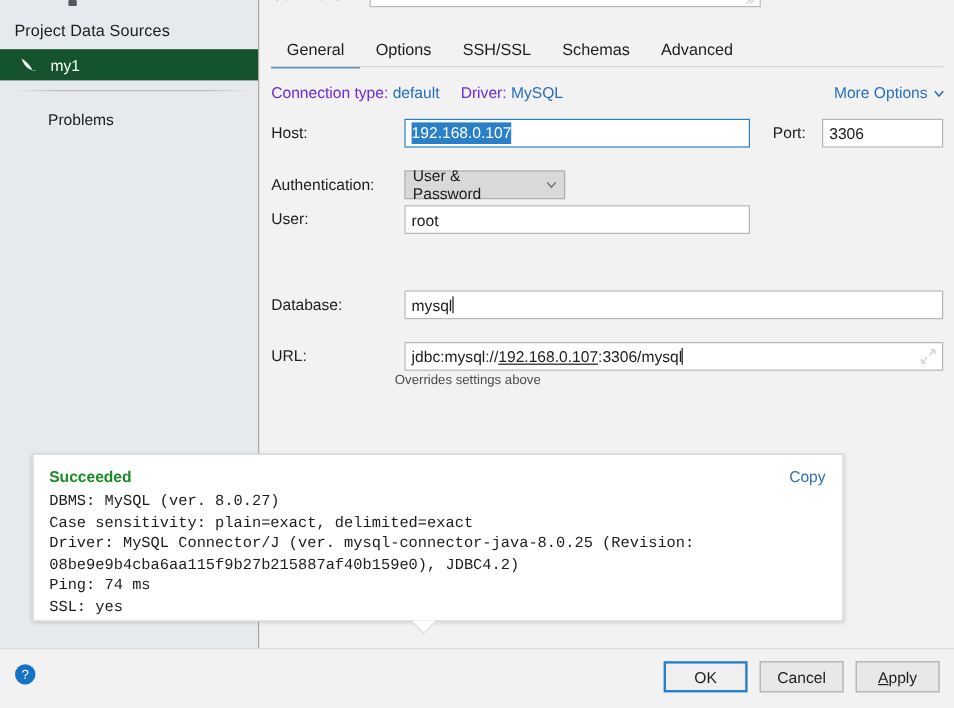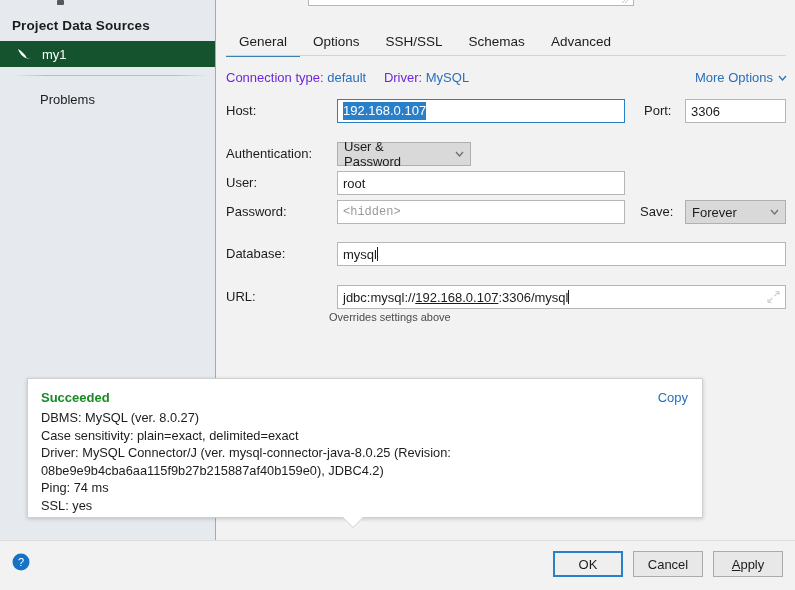--- a/index.html
+++ b/index.html
@@ -20,21 +20,21 @@
     background:#e6eaee;
     border-right:1px solid #a9a9a9;
     box-sizing:border-box;
   }
   .partial-top{
     position:absolute;left:57px;top:0px;width:7px;height:5px;
     background:#55595f;border-radius:1px;
   }
   .sb-title{
     position:absolute;left:12px;top:18px;
-    font-weight:bold;font-size:13.5px;color:#1c1c1c;
+    font-weight:normal;font-size:13.5px;color:#1c1c1c;
     letter-spacing:.1px;
   }
   .sb-item-sel{
     position:absolute;left:0;top:41px;width:215px;height:26px;
     background:#14532d;
     display:flex;align-items:center;
   }
   .sb-icon{
     width:22px;height:18px;margin-left:14px;margin-right:6px;
     position:relative;flex:none;
@@ -135,21 +135,21 @@
     border-top:10px solid #ffffff;
     filter:drop-shadow(0 1px 0 #cfcfcf);
   }
   .b-title{
     position:absolute;left:13px;top:11px;font-weight:bold;font-size:13px;color:#1a8a24;
   }
   .b-copy{
     position:absolute;right:14px;top:11px;font-size:13px;color:#2a6fbb;
   }
   .b-lines{position:absolute;left:13px;top:30px;width:650px;}
-  .b-line{font-size:12.8px;color:#1c1c1c;line-height:17.5px;white-space:pre-wrap;}
+  .b-line{font-size:12.8px;color:#1c1c1c;line-height:17.5px;white-space:pre-wrap;font-family:Liberation Mono, monospace;}
 
   
   .testbar{
     position:absolute;left:217px;top:518px;width:578px;height:22px;
   }
   .test-link{
     position:absolute;left:9px;top:2px;font-size:13px;color:#2a6fbb;
   }
   .test-check{position:absolute;left:120px;top:3px;}
   .test-ver{position:absolute;left:136px;top:2px;font-size:13px;color:#8a8a8a;}
@@ -251,33 +251,20 @@
       </div>
     </div>
 
     <div class="frow" style="top:171px;width:560px;">
       <span class="flabel">User:</span>
       <div class="finput" style="width:288px;">
         <span>root</span>
       </div>
     </div>
 
-    <div class="frow" style="top:200px;width:560px;">
-      <span class="flabel">Password:</span>
-      <div class="finput" style="width:288px;">
-        <span class="placeholder">&lt;hidden&gt;</span>
-      </div>
-      <span class="flabel" style="left:414px;">Save:</span>
-      <div class="combo" style="left:459px;top:0;width:101px;">
-        <span class="cv">Forever</span>
-        <svg class="chev" viewBox="0 0 9 6">
-          <path d="M1 1 L4.5 5 L8 1" stroke="#4a4a4a" stroke-width="1.2" fill="none"></path>
-        </svg>
-      </div>
-    </div>
 
     <div class="frow" style="top:242px;width:560px;">
       <span class="flabel">Database:</span>
       <div class="finput" style="width:449px;">
         <span>mysql</span>
           <span class="caret"></span>
       </div>
     </div>
 
     <div class="frow" style="top:285px;width:560px;">

